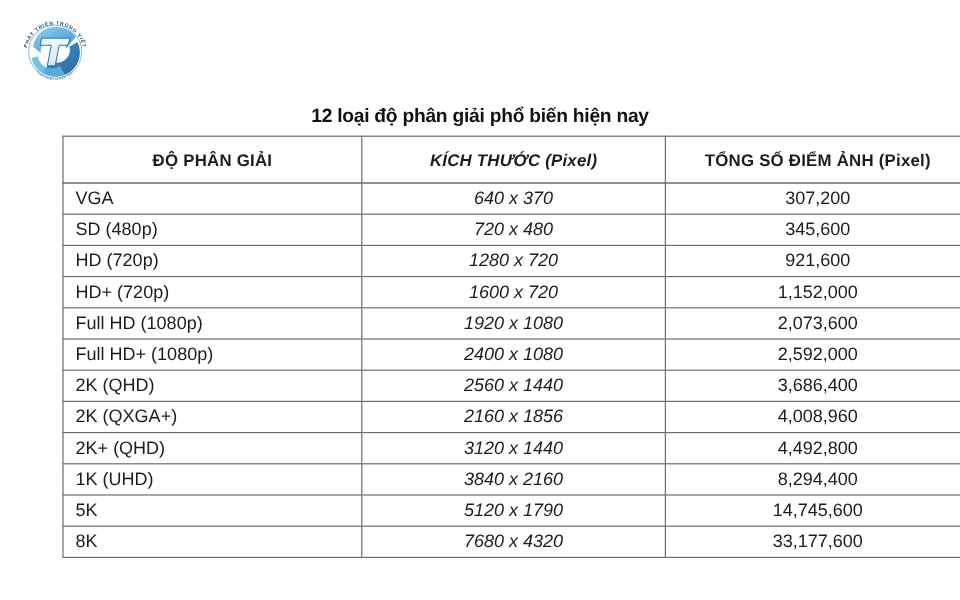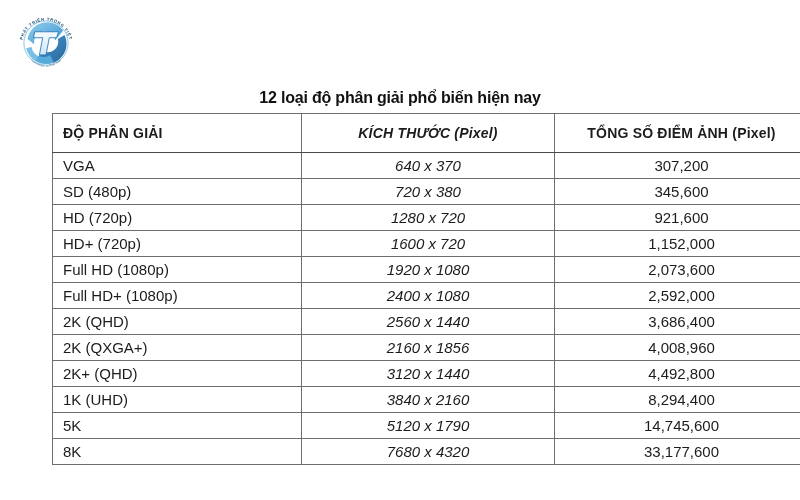--- a/index.html
+++ b/index.html
@@ -60,20 +60,21 @@
     font-size: 15px;
     color: #1c1c1c;
     vertical-align: middle;
     white-space: nowrap;
     overflow: hidden;
   }
   table.res-table thead th {
     height: 38px;
     font-size: 14px;
     font-weight: bold;
+    text-align: center;
     letter-spacing: 0.2px;
     border-bottom: 1.5px solid #4a4a4a;
   }
   table.res-table tbody td {
     height: 25px;
   }
   .col-name  { width: 228px; text-align: left; }
   .col-size  { width: 232px; text-align: center; font-style: italic; }
   .col-total { width: 233px; text-align: center; }
 </style>
@@ -130,21 +131,21 @@
       </tr>
     </thead>
     <tbody id="table-body">
         <tr>
           <td class="col-name">VGA</td>
           <td class="col-size">640 x 370</td>
           <td class="col-total">307,200</td>
         </tr>
         <tr>
           <td class="col-name">SD (480p)</td>
-          <td class="col-size">720 x 380</td>
+          <td class="col-size">720 x 480</td>
           <td class="col-total">345,600</td>
         </tr>
         <tr>
           <td class="col-name">HD (720p)</td>
           <td class="col-size">1280 x 720</td>
           <td class="col-total">921,600</td>
         </tr>
         <tr>
           <td class="col-name">HD+ (720p)</td>
           <td class="col-size">1600 x 720</td>

